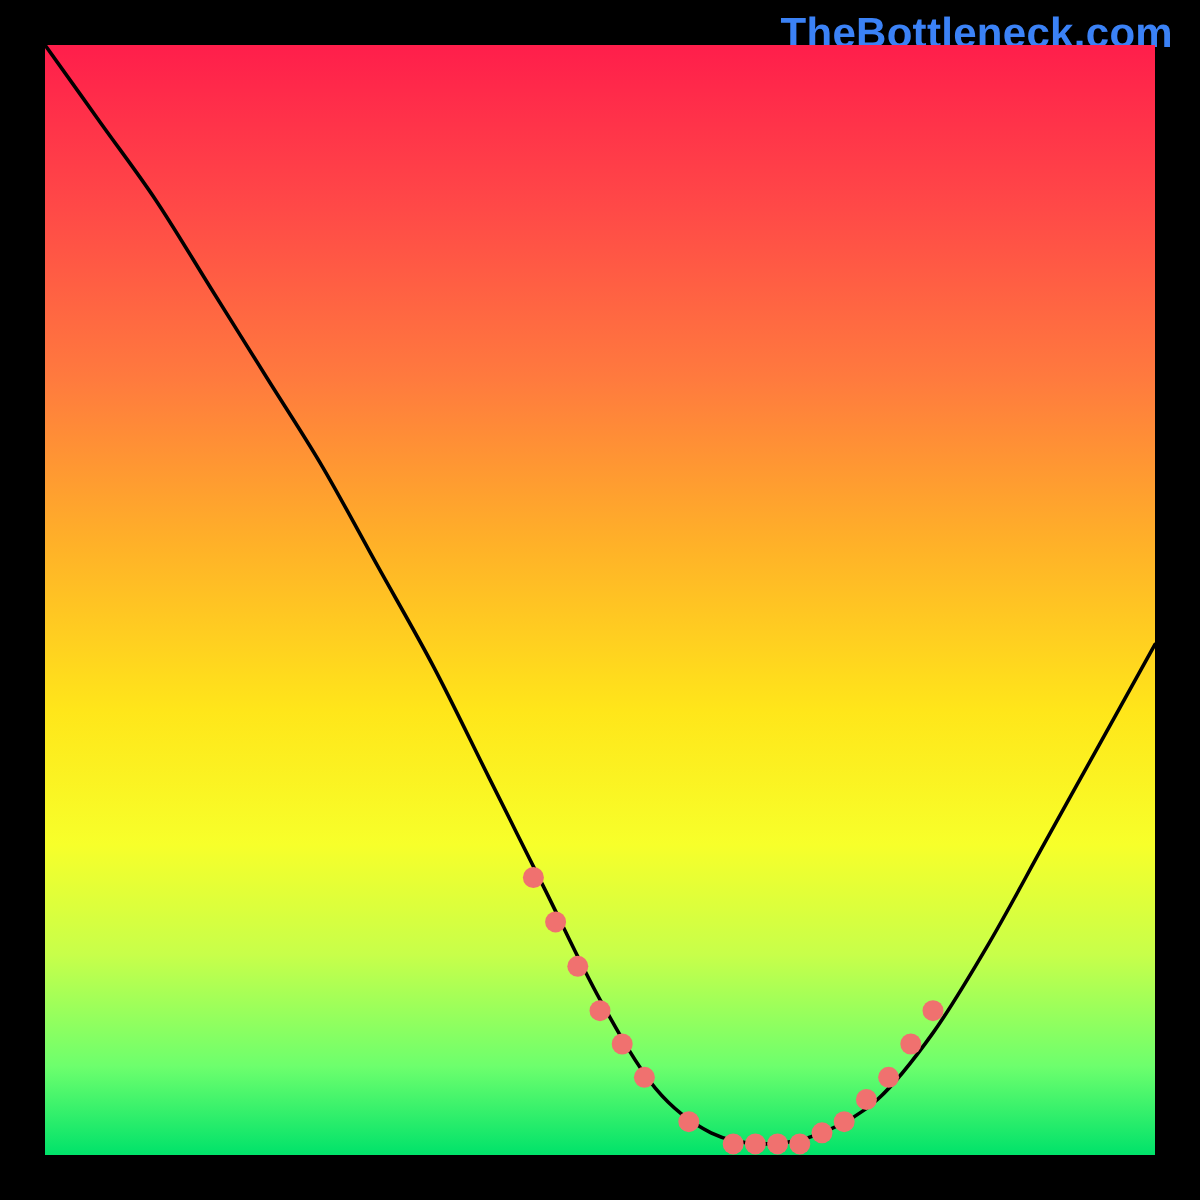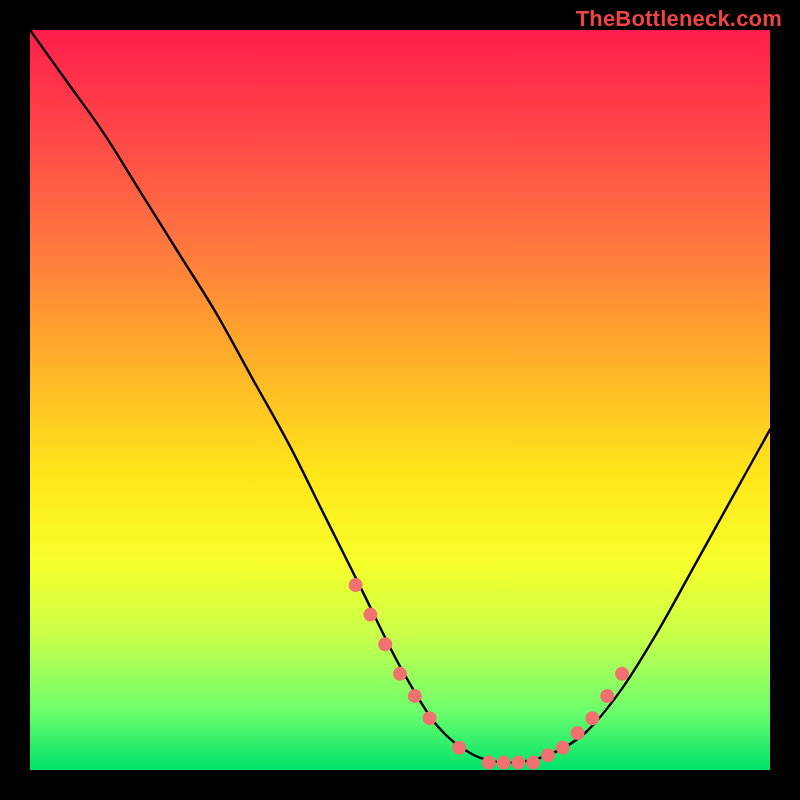--- a/index.html
+++ b/index.html
@@ -31,22 +31,22 @@
       #ffe61a 60%,
       #f7ff2a 72%,
       #c7ff4a 82%,
       #6dff6d 92%,
       #00e26a 100%);
   }
   .watermark {
     position: absolute;
     top: 6px;
     right: 18px;
-    color: #ef4444;
-    font-size: 22px;
+    color: #3b82f6;
+    font-size: 28px;
     font-weight: 600;
     letter-spacing: 0.2px;
   }
   svg.overlay {
     position: absolute;
     left: 30px;
     top: 30px;
     width: 740px;
     height: 740px;
     overflow: visible;

